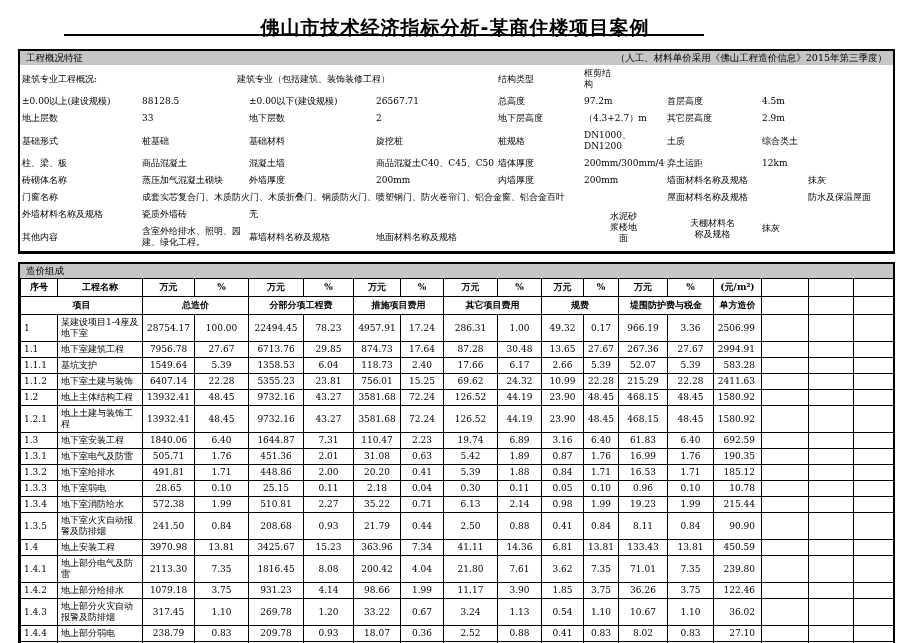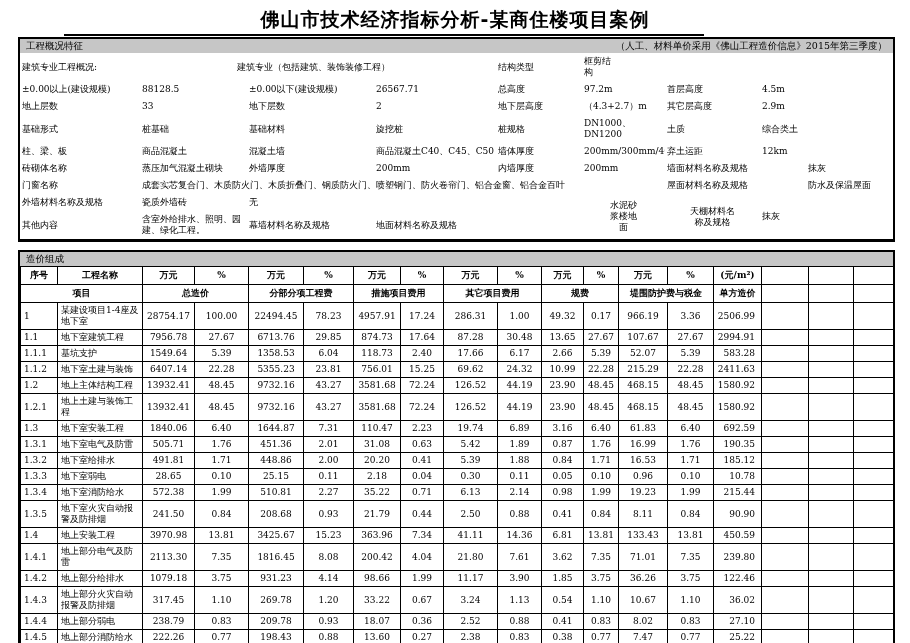--- a/index.html
+++ b/index.html
@@ -1,36 +1,36 @@
 <!DOCTYPE html>
 <html><head>
 <meta charset="utf-8">
 <style>
   html,body{margin:0;padding:0;background:#888;}
   .page{position:relative;width:910px;height:643px;background:#ffffff;overflow:hidden;
         font-family:"DejaVu Serif",serif;color:#000;}
-  .title{margin:0;padding-top:7px;text-align:center;
+  .title{margin:8px;padding-top:7px;text-align:center;
          font-family:"DejaVu Sans",sans-serif;font-weight:bold;font-size:19px;letter-spacing:1px;}
   .title-underline{position:absolute;left:64px;top:34px;width:640px;height:2px;background:#000;}
   .tbl-wrap{margin-left:18px;width:877px;border:2px solid #000;box-sizing:border-box;background:#fff;}
   .tbl1{margin-top:4px;border-bottom-width:3px;}
   .tbl2{margin-top:8px;}
   .band{background:#c6c6c6;display:flex;justify-content:space-between;align-items:center;
         padding:1px 6px;font-size:9.5px;line-height:12px;}
   table{border-collapse:collapse;table-layout:fixed;width:100%;font-size:9px;line-height:11px;}
   #t1 td{padding:3px 2px;vertical-align:middle;overflow:hidden;}
   #t2 th,#t2 td{border:1px solid #000;vertical-align:middle;overflow:hidden;}
   #t2 th{font-weight:bold;text-align:center;padding:3px 1px;}
   #t2 td{padding:2px 1px;}
   #t2 td.no,#t2 td.name{text-align:left;padding-left:3px;}
   #t2 td.num{text-align:center;}
   #t2 td.unit{text-align:right;padding-right:6px;}
   #t1 td.pl95{padding-left:97px;}
   #t1 td.pl48{padding-left:48px;}
-  #t1 td.nw1>div{width:34px;margin:0 auto;text-align:center;}
+  #t1 td.nw1>div{width:34px;margin:0 auto;text-align:center;font-family:Liberation Mono, monospace;}
   #t1 td.nw2>div{width:46px;margin:5px auto;text-align:center;}
   #t1 td.nw3>div{width:30px;}
 </style>
 </head>
 <body>
 
 <div class="page">
 
   <div class="title">佛山市技术经济指标分析-某商住楼项目案例</div>
   <div class="title-underline"></div>
@@ -228,21 +228,21 @@
             <td class="num">7956.78</td>
             <td class="num">27.67</td>
             <td class="num">6713.76</td>
             <td class="num">29.85</td>
             <td class="num">874.73</td>
             <td class="num">17.64</td>
             <td class="num">87.28</td>
             <td class="num">30.48</td>
             <td class="num">13.65</td>
             <td class="num">27.67</td>
-            <td class="num">107.67</td>
+            <td class="num">267.36</td>
             <td class="num">27.67</td>
             <td class="unit">2994.91</td>
             <td class="num"></td>
             <td class="num"></td>
             <td class="num"></td>
           </tr>
           <tr>
             <td class="no">1.1.1</td>
             <td class="name">基坑支护</td>
             <td class="num">1549.64</td>

